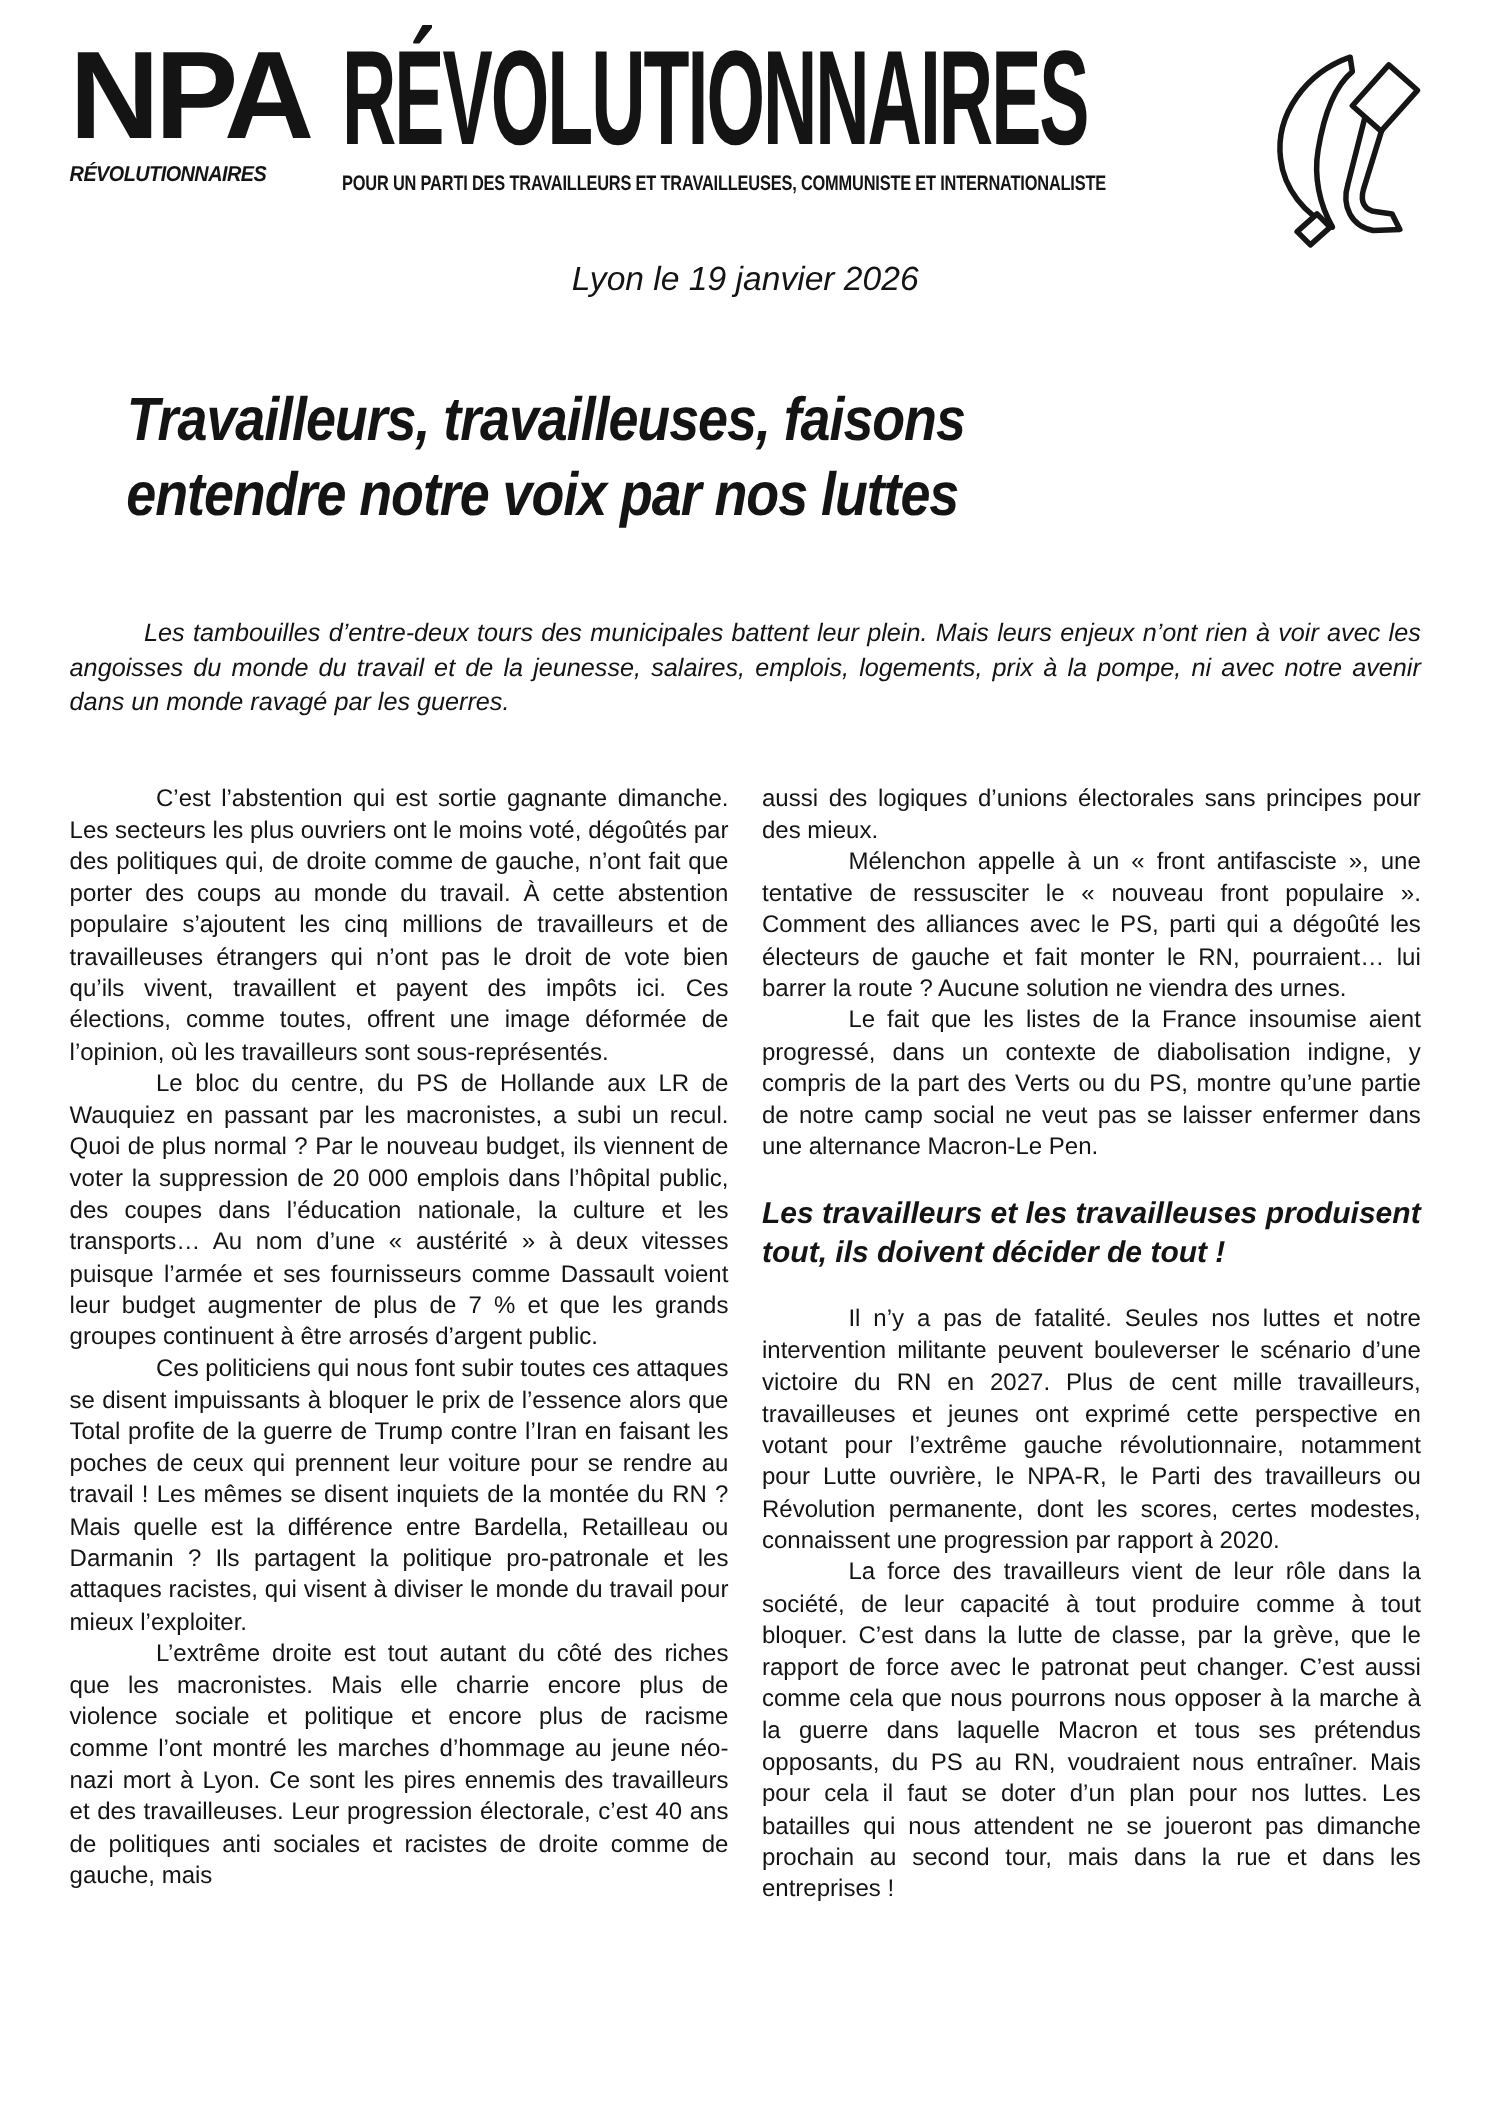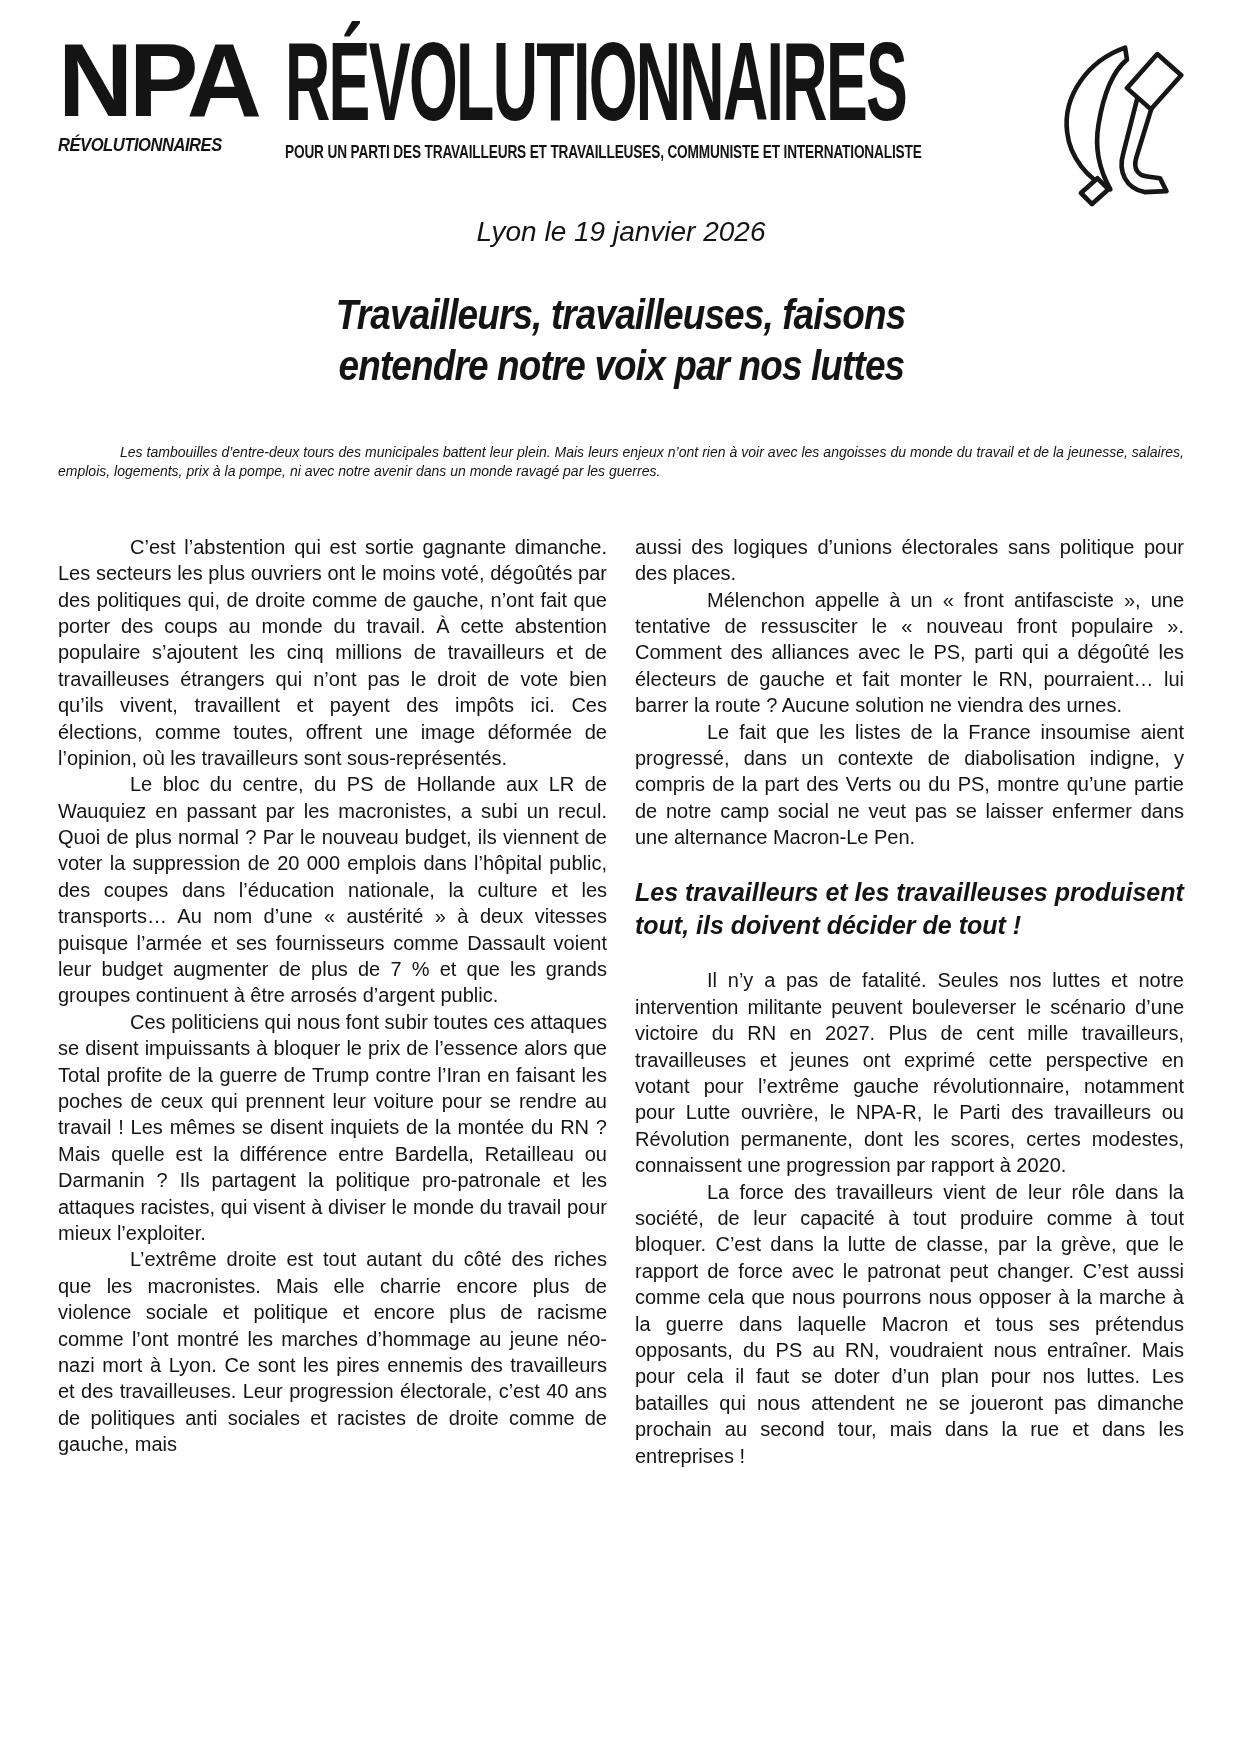--- a/index.html
+++ b/index.html
@@ -84,40 +84,40 @@
   }
   .dateline {
     text-align: center;
     font-style: italic;
     font-size: 28px;
     line-height: 1.3;
   }
 
   
   .main-title {
-    margin-top: 40px;
-    text-align: center;
-    font-weight: bold;
-    font-style: italic;
-    font-size: 42px;
+    margin-top: 68px;
+    text-align: left;
+    font-weight: bold;
+    font-style: italic;
+    font-size: 51px;
     line-height: 1.2;
     letter-spacing: -1px;
   }
   .main-title .tline {
     display: inline-block;
     transform: scaleX(0.88);
     transform-origin: center;
     white-space: nowrap;
   }
 
   
   .intro {
-    margin-top: 52px;
-    font-style: italic;
-    font-size: 14px;
+    margin-top: 72px;
+    font-style: italic;
+    font-size: 21px;
     line-height: 1.38;
     text-align: justify;
     text-indent: 62px;
   }
 
   
   .columns {
     margin-top: 52px;
     display: flex;
     gap: 28px;
@@ -183,21 +183,21 @@
   <div class="intro">Les tambouilles d’entre-deux tours des municipales battent leur plein. Mais leurs enjeux n’ont rien à voir avec les angoisses du monde du travail et de la jeunesse, salaires, emplois, logements, prix à la pompe, ni avec notre avenir dans un monde ravagé par les guerres.</div>
 
   <div class="columns">
     <div class="col">
       <p>C’est l’abstention qui est sortie gagnante dimanche. Les secteurs les plus ouvriers ont le moins voté, dégoûtés par des politiques qui, de droite comme de gauche, n’ont fait que porter des coups au monde du travail. À cette abstention populaire s’ajoutent les cinq millions de travailleurs et de travailleuses étrangers qui n’ont pas le droit de vote bien qu’ils vivent, travaillent et payent des impôts ici. Ces élections, comme toutes, offrent une image déformée de l’opinion, où les travailleurs sont sous-représentés.</p>
       <p>Le bloc du centre, du PS de Hollande aux LR de Wauquiez en passant par les macronistes, a subi un recul. Quoi de plus normal ? Par le nouveau budget, ils viennent de voter la suppression de 20 000 emplois dans l’hôpital public, des coupes dans l’éducation nationale, la culture et les transports… Au nom d’une « austérité » à deux vitesses puisque l’armée et ses fournisseurs comme Dassault voient leur budget augmenter de plus de 7 % et que les grands groupes continuent à être arrosés d’argent public.</p>
       <p>Ces politiciens qui nous font subir toutes ces attaques se disent impuissants à bloquer le prix de l’essence alors que Total profite de la guerre de Trump contre l’Iran en faisant les poches de ceux qui prennent leur voiture pour se rendre au travail ! Les mêmes se disent inquiets de la montée du RN ? Mais quelle est la différence entre Bardella, Retailleau ou Darmanin ? Ils partagent la politique pro-patronale et les attaques racistes, qui visent à diviser le monde du travail pour mieux l’exploiter.</p>
       <p>L’extrême droite est tout autant du côté des riches que les macronistes. Mais elle charrie encore plus de violence sociale et politique et encore plus de racisme comme l’ont montré les marches d’hommage au jeune néo-nazi mort à Lyon. Ce sont les pires ennemis des travailleurs et des travailleuses. Leur progression électorale, c’est 40 ans de politiques anti sociales et racistes de droite comme de gauche, mais</p>
     </div>
     <div class="col">
-      <p class="continuation">aussi des logiques d’unions électorales sans politique pour des places.</p>
+      <p class="continuation">aussi des logiques d’unions électorales sans principes pour des mieux.</p>
       <p>Mélenchon appelle à un « front antifasciste », une tentative de ressusciter le « nouveau front populaire ». Comment des alliances avec le PS, parti qui a dégoûté les électeurs de gauche et fait monter le RN, pourraient… lui barrer la route ? Aucune solution ne viendra des urnes.</p>
       <p>Le fait que les listes de la France insoumise aient progressé, dans un contexte de diabolisation indigne, y compris de la part des Verts ou du PS, montre qu’une partie de notre camp social ne veut pas se laisser enfermer dans une alternance Macron-Le Pen.</p>
       <div class="subheading">Les travailleurs et les travailleuses produisent tout, ils doivent décider de tout !</div>
       <p>Il n’y a pas de fatalité. Seules nos luttes et notre intervention militante peuvent bouleverser le scénario d’une victoire du RN en 2027. Plus de cent mille travailleurs, travailleuses et jeunes ont exprimé cette perspective en votant pour l’extrême gauche révolutionnaire, notamment pour Lutte ouvrière, le NPA-R, le Parti des travailleurs ou Révolution permanente, dont les scores, certes modestes, connaissent une progression par rapport à 2020.</p>
       <p>La force des travailleurs vient de leur rôle dans la société, de leur capacité à tout produire comme à tout bloquer. C’est dans la lutte de classe, par la grève, que le rapport de force avec le patronat peut changer. C’est aussi comme cela que nous pourrons nous opposer à la marche à la guerre dans laquelle Macron et tous ses prétendus opposants, du PS au RN, voudraient nous entraîner. Mais pour cela il faut se doter d’un plan pour nos luttes. Les batailles qui nous attendent ne se joueront pas dimanche prochain au second tour, mais dans la rue et dans les entreprises !</p>
     </div>
   </div>
 
 </div>
 

